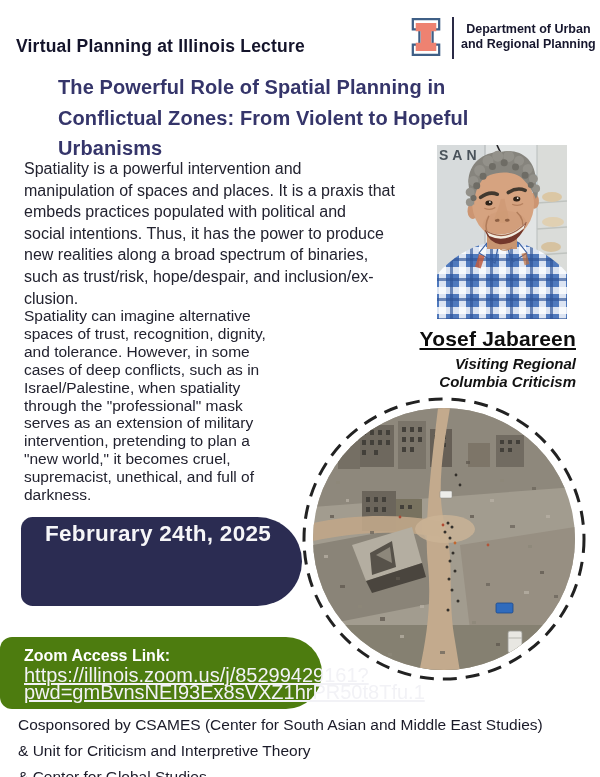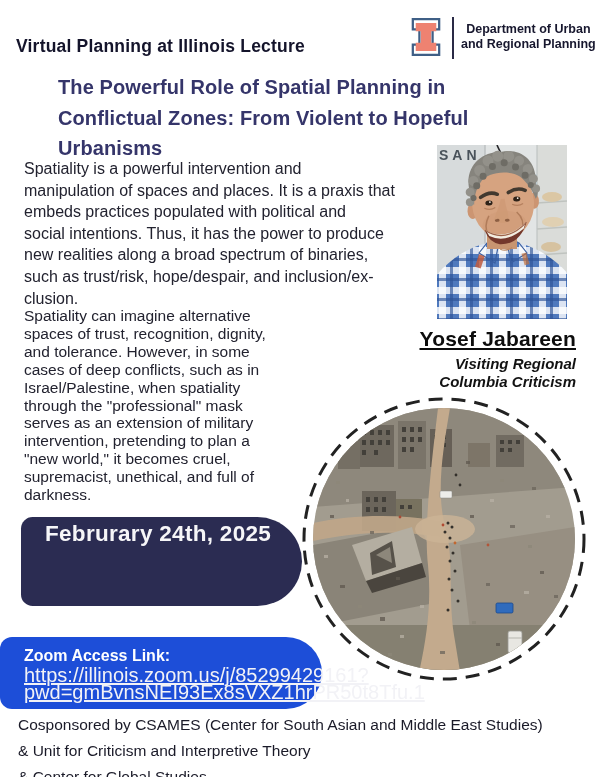--- a/index.html
+++ b/index.html
@@ -35,21 +35,21 @@
     line-height:17.5px;}
   .rubble-box{left:300px;top:395px;width:288px;height:288px;}
   .date-banner{
     left:0;top:517px;width:281px;height:89px;background:#2b2c52;
     border-radius:12px 46px 46px 12px;display:flex;flex-direction:column;
     justify-content:flex-start;padding-left:24px;box-sizing:border-box;z-index:3;margin-left:21px;
   }
   .date-line{font-size:22.5px;font-weight:bold;color:#f6f6f8;line-height:33px;
     letter-spacing:.3px;}
   .zoom-box{
-    left:0;top:637px;width:322px;height:72px;background:#1d4ed8;
+    left:0;top:637px;width:322px;height:72px;background:#4d7c0f;
     border-radius:12px 36px 36px 12px;padding:10px 0 0 24px;box-sizing:border-box;z-index:3;
   }
   .zoom-label{font-size:16px;font-weight:bold;color:#ffffff;margin-bottom:2px;}
   .zoom-link{display:block;font-size:20px;color:#f2f2f6;line-height:16.5px;
     text-decoration:underline;cursor:pointer;}
   .sponsors{
     left:18px;top:712px;width:575px;font-size:15.5px;line-height:26px;
     color:#1a1a28;white-space:pre-line;
   }
 </style>

